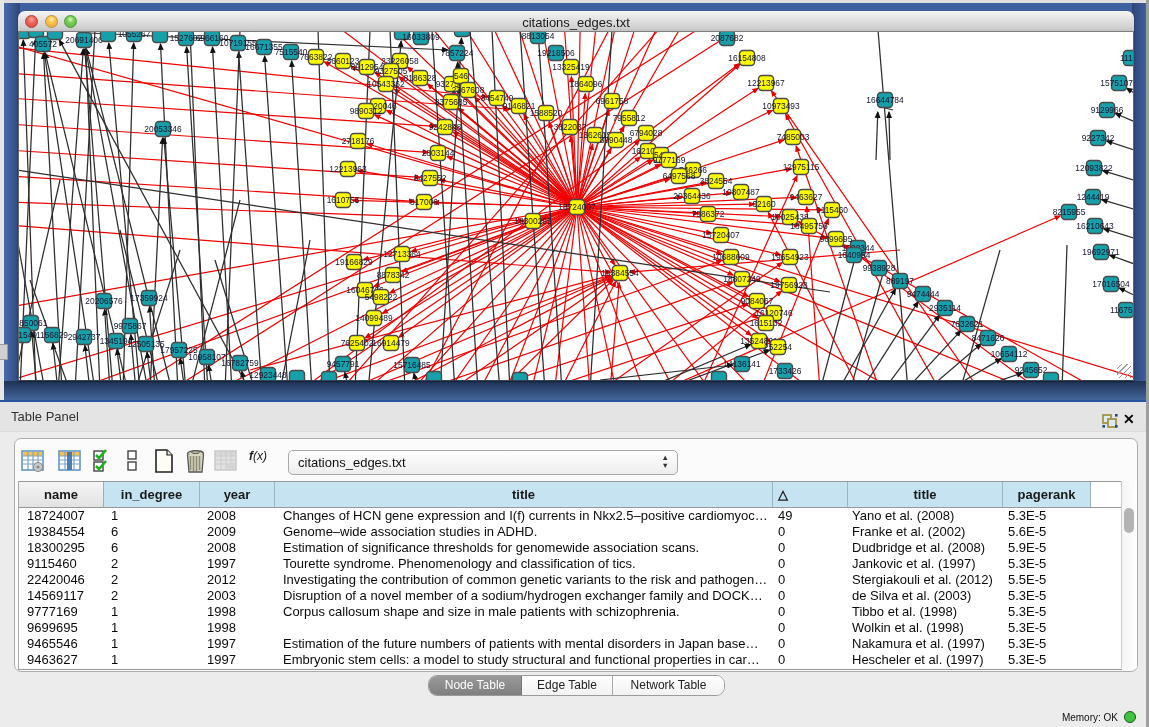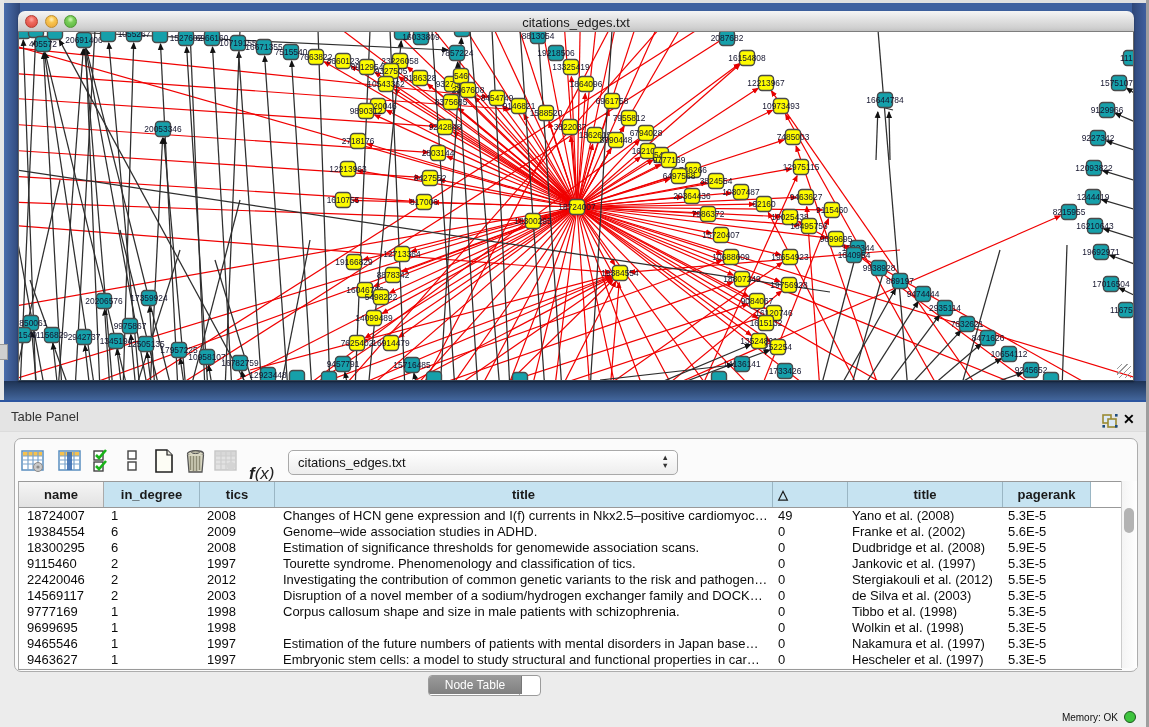--- a/index.html
+++ b/index.html
@@ -65,21 +65,21 @@
 .c0{left:8px;width:77px;}
 .c1{left:92px;width:85px;}
 .c2{left:188px;width:60px;}
 .c3{left:264px;width:490px;}
 .c4{left:759px;width:65px;}
 .c5{left:833px;width:150px;}
 .c6{left:989px;width:80px;}
 #vscroll{position:absolute;left:1106px;top:42px;width:15px;height:187px;background:linear-gradient(to right,#f4f4f4,#fff);border-left:1px solid #ccc;}
 #vthumb{position:absolute;left:2px;top:27px;width:10px;height:25px;background:#b3b3b3;border-radius:5px;}
 
-#tabs{position:absolute;left:428px;top:275px;height:19px;display:flex;border:1px solid #9b9b9b;border-radius:4px;overflow:hidden;background:#fff;flex-direction:column;}
+#tabs{position:absolute;left:428px;top:275px;height:19px;display:flex;border:1px solid #9b9b9b;border-radius:9px;overflow:hidden;background:#fff;}
 .tab{height:19px;line-height:18px;font-size:12px;text-align:center;box-sizing:border-box;color:#222;background:linear-gradient(#fff,#f2f2f2);border-right:1px solid #aaa;}
 .tab.sel{background:linear-gradient(#9a9a9a,#7f7f7f);color:#fff;border-right:1px solid #777;}
 .tab:last-child{border-right:none;}
 
 #mem{position:absolute;right:28px;top:312px;font-size:10px;color:#111;}
 #memdot{position:absolute;right:10px;top:311px;width:12px;height:12px;border-radius:50%;background:#3ec43e;border:1px solid #1e571e;box-sizing:border-box;}
 </style></head>
 <body>
 <div id="topstrip"></div>
 <div id="desk">
@@ -662,31 +662,31 @@
         <ellipse cx="11.5" cy="3.2" rx="4" ry="1.4" fill="#bdbba6" stroke="#555" stroke-width="1"></ellipse>
         <path d="M3.5 5.5 L5 23 L18 23 L19.5 5.5" fill="#d9d7c2" stroke="#555" stroke-width="1.3"></path>
         <path d="M6.5 7v14 M9.5 7v15 M12.5 7v15 M15.5 7v14" stroke="#8d8b74" stroke-width="1.6"></path>
       </svg>
       <svg class="ti" style="left:199px" width="23" height="23" viewBox="0 0 23 23" opacity="0.55">
         <rect x="1" y="2" width="21" height="19" fill="#cfcfcf" stroke="#9a9a9a" stroke-width="1.4"></rect>
         <rect x="2" y="3" width="19" height="4" fill="#bdbdbd"></rect>
         <path d="M2 7h19 M2 11h19 M2 15h19 M7 3v18 M12 3v18 M17 3v18" stroke="#a8a8a8" stroke-width="1.2"></path>
         <circle cx="17" cy="17" r="4" fill="#b5b5b5"></circle>
       </svg>
-      <div class="ti" style="left:234px;top:17px;font-size:17px;color:#222;"><i><b>f</b>(x)</i></div>
+      <div class="ti" style="left:234px;top:2px;font-size:12px;color:#222;"><i><b>f</b>(x)</i></div>
     </div>
     <div id="drop">
         <div class="dt">citations_edges.txt</div>
         <div class="da">▲<br>▼</div>
       </div>
     <div id="tbl">
       <div id="thr">
         <div class="th" id="th0">name</div>
         <div class="th" id="th1">in_degree</div>
-        <div class="th" id="th2">tics</div>
+        <div class="th" id="th2">year</div>
         <div class="th" id="th3">title</div>
         <div class="th" id="th4">△ out_de…</div>
         <div class="th" id="th5">title</div>
         <div class="th" id="th6">pagerank</div>
       </div>
       <div id="trows">
 <div class="tr">
             <div class="c0">18724007</div>
             <div class="c1">1</div>
             <div class="c2">2008</div>

